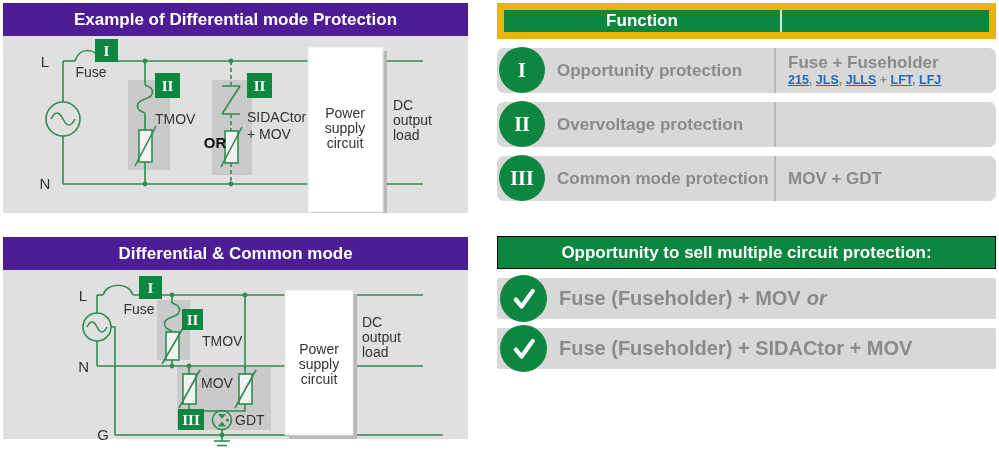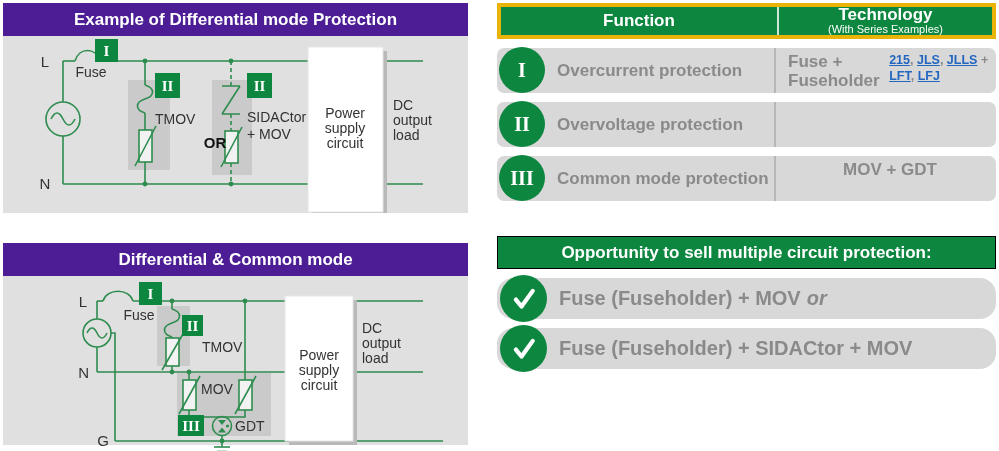--- a/index.html
+++ b/index.html
@@ -26,21 +26,21 @@
   .gline-dash { stroke:#2d8c4e; stroke-width:1.6; fill:none; stroke-dasharray:4 3; }
   .gdot { fill:#2d8c4e; }
   .varistor { fill:#f2f2f2; stroke:#2d8c4e; stroke-width:1.6; }
   .graybox { fill:#cacaca; }
   .psu-shadow { fill:#b9b9b9; }
   .psu-box { fill:#ffffff; stroke:#e6e6e6; stroke-width:1; }
   .gdt-fill { fill:#2d8c4e; }
 
   
   .func-table { left:497px; top:3px; width:499px; }
-  .tbl-header { display:flex; background:#0d8740; height:36px; border:4px solid #eab308; box-sizing:border-box; }
+  .tbl-header { display:flex; background:#0d8740; height:36px; border:7px solid #eab308; box-sizing:border-box; }
   .tbl-header-func {
     flex:0 0 276px; display:flex; align-items:center; justify-content:center;
     color:#fff; font-weight:bold; font-size:17px; border-right:2px solid #cfe6d8;
   }
   .tbl-header-tech {
     flex:1; display:flex; flex-direction:column; align-items:center; justify-content:center;
     color:#fff;
   }
   .tbl-header-tech-title { font-weight:bold; font-size:17px; line-height:17px; }
   .tbl-header-tech-sub { font-size:11px; line-height:13px; }
@@ -53,35 +53,35 @@
     background:#0d8740; color:#ffffff; display:flex; align-items:center; justify-content:center;
     font-family:"Liberation Serif", serif; font-weight:bold; font-size:20px;
   }
   .t-func {
     flex:0 0 277px; box-sizing:border-box; padding-left:60px;
     display:flex; align-items:center;
     color:#8a8a8a; font-weight:bold; font-size:17px;
   }
   .t-tech {
     flex:1; border-left:2px solid #b7b7b7; padding:4px 4px 4px 12px;
-    display:flex; flex-direction:row; justify-content:center;
+    display:flex; flex-direction:column; justify-content:center;
   }
   .t-tech-title { color:#8a8a8a; font-weight:bold; font-size:17px; line-height:19px; }
   .t-tech-links { font-size:12.5px; line-height:16px; font-weight:bold; color:#8a8a8a; }
   .lnk { color:#2366c0; text-decoration:underline; cursor:pointer; }
   .sep { color:#8a8a8a; }
 
   
   .opp-panel { left:497px; top:236px; width:499px; }
   .opp-header {
     background:#0d8740; border:1px solid #000000; box-sizing:border-box;
     color:#ffffff; font-weight:bold; font-size:17px; height:33px; line-height:31px; text-align:center;
   }
   .opp-row {
-    position:relative; height:41px; margin-top:9px; background:#d8d8d8; border-radius:16px;
+    position:relative; height:41px; margin-top:9px; background:#d8d8d8; border-radius:2px;
     display:flex; align-items:center;
   }
   .opp-check {
     position:absolute; left:3px; top:-3px; width:47px; height:47px; border-radius:50%;
     background:#0d8740; display:flex; align-items:center; justify-content:center;
   }
   .opp-text { padding-left:62px; color:#8a8a8a; font-weight:bold; font-size:20px; }
   .opp-or { color:#8a8a8a; font-weight:bold; font-size:20px; font-style:italic; margin-left:6px; }
 </style>
 </head>
@@ -157,21 +157,21 @@
     <text class="ckt-label" x="152" y="88">TMOV</text>
     <text class="ckt-or" x="212" y="112" text-anchor="middle">OR</text>
     <text class="ckt-label" x="244" y="86">SIDACtor</text>
     <text class="ckt-label" x="244" y="103">+ MOV</text>
     <text class="ckt-label" x="390" y="74">DC</text>
     <text class="ckt-label" x="390" y="89">output</text>
     <text class="ckt-label" x="390" y="104">load</text>
   </svg>
 </div>
 
-<div class="panel diagram-panel" style="left:3px; top:237px; width:465px; height:202px;margin-top:6px;">
+<div class="panel diagram-panel" style="left:3px; top:237px; width:465px; height:202px;">
   <div class="diagram-header">Differential &amp; Common mode</div>
   <svg width="465" height="179" viewBox="0 0 465 179">
 
     <rect class="graybox" x="154" y="30" width="33" height="60"></rect>
     <rect class="graybox" x="174" y="97" width="94" height="63"></rect>
 
     <g>
       <path class="gline" d="M94,25 H100"></path>
       <path class="gline" d="M100,25 C104,12 126,12 130,25"></path>
       <path class="gline" d="M130,25 H420"></path>
@@ -254,29 +254,25 @@
     <text class="ckt-label" x="232" y="155">GDT</text>
     <text class="ckt-label" x="359" y="57">DC</text>
     <text class="ckt-label" x="359" y="72">output</text>
     <text class="ckt-label" x="359" y="87">load</text>
   </svg>
 </div>
 
 <div class="panel func-table">
   <div class="tbl-header">
     <div class="tbl-header-func">Function</div>
-    <div class="tbl-header-tech">
-      <div class="tbl-header-tech-title">Technology</div>
-      <div class="tbl-header-tech-sub">(With Series Examples)</div>
-    </div>
   </div>
 
   <div class="t-row">
     <div class="t-circle">I</div>
-    <div class="t-func">Overcurrent protection</div>
+    <div class="t-func">Opportunity protection</div>
     <div class="t-tech">
       <div class="t-tech-title">Fuse + Fuseholder</div>
       <div class="t-tech-links"><span class="lnk">215</span><span class="sep">, </span><span class="lnk">JLS</span><span class="sep">, </span><span class="lnk">JLLS</span><span class="sep"> + </span><span class="lnk">LFT</span><span class="sep">, </span><span class="lnk">LFJ</span></div>
     </div>
   </div>
 
   <div class="t-row">
     <div class="t-circle">II</div>
     <div class="t-func">Overvoltage protection</div>
     <div class="t-tech">

